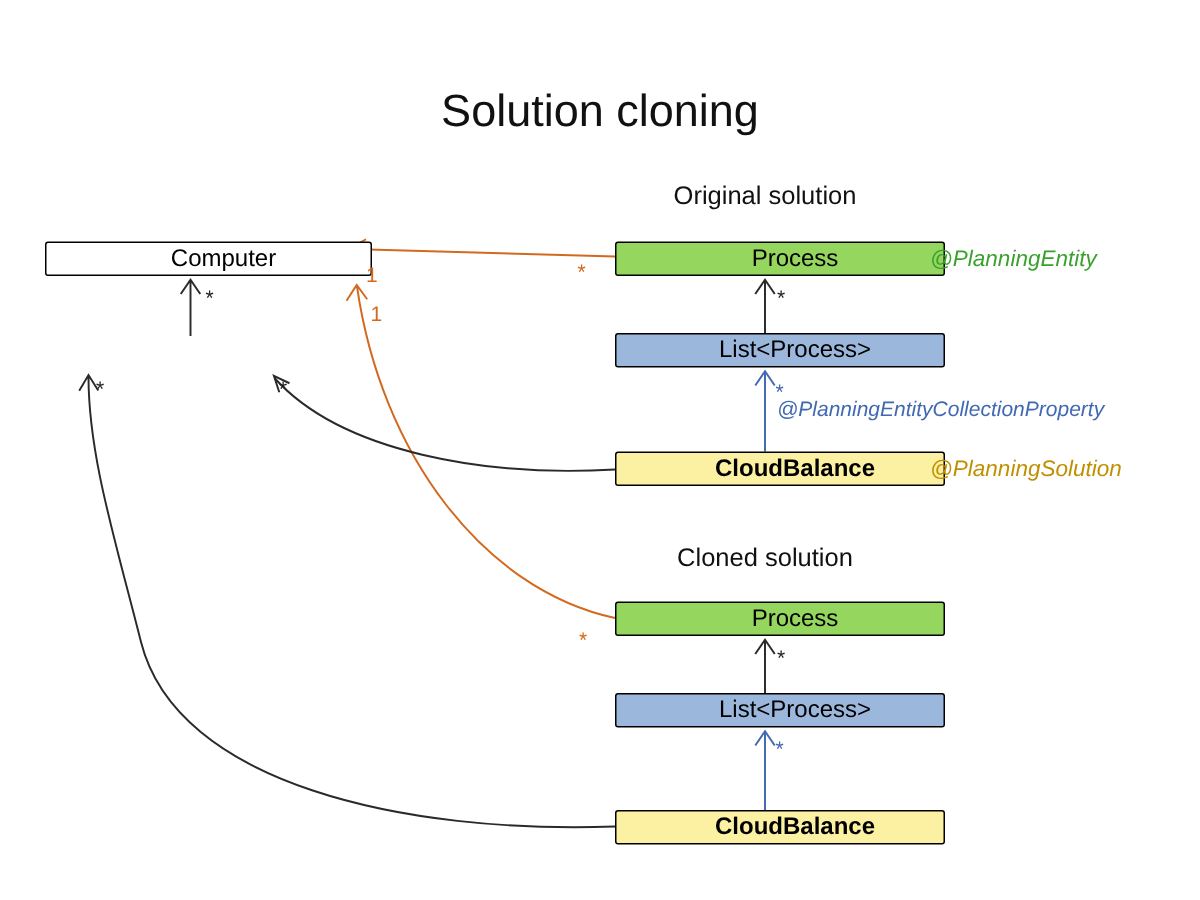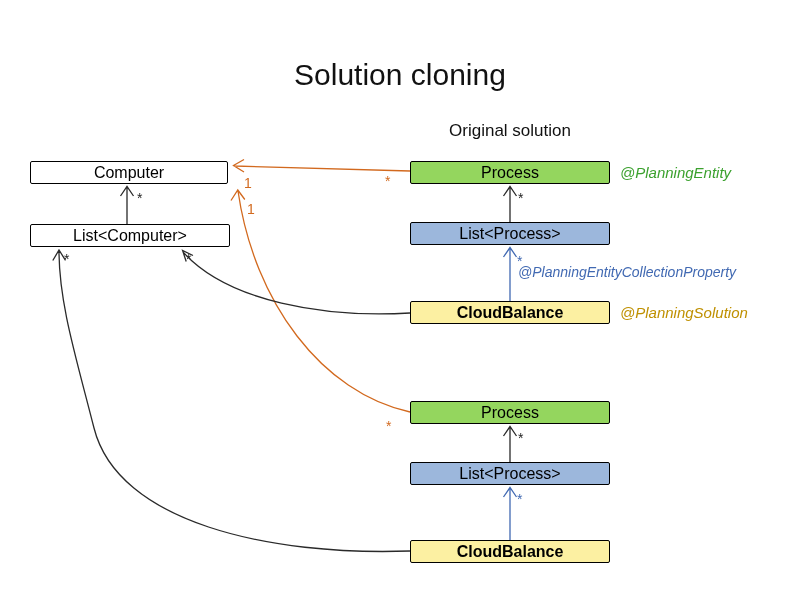--- a/index.html
+++ b/index.html
@@ -16,21 +16,21 @@
     font-size: 17px; color: #111;
   }
   .annot { position: absolute; font-style: italic; white-space: nowrap; font-size: 15px; }
   .annot.orange { color: var(--orange, #d2691e); font-size: 17px; }
   .annot.green  { color: var(--entity-green, #3ba12e); }
   .annot.blue   { color: var(--collection-blue, #4169b2); font-size: 14px; }
   .annot.gold   { color: var(--solution-gold, #bf9000); }
   .box {
     position: absolute; height: 21px; border: 1px solid #000; border-radius: 2px;
     display: flex; align-items: center; justify-content: center;
-    font-size: 16px; color: #000; background: #fff;
+    font-size: 16px; color: #000; background: #fff; padding-left: 20px;
   }
   .box.green  { background: var(--process-green, #94d65e); }
   .box.blue   { background: var(--list-blue, #9cb7dc); text-align: right; }
   .box.yellow { background: var(--balance-yellow, #fcf0a2); font-weight: bold; }
   .mult { position: absolute; font-size: 14px; color: #222; line-height: 14px; }
   .mult.orange { color: var(--orange, #d2691e); }
   .mult.blue   { color: var(--collection-blue, #4169b2); }
   svg.arrows { position: absolute; left: 0; top: 0; }
   .arrow { fill: none; stroke: var(--line-dark, #2a2a2a); stroke-width: 1.3; }
   .arrow.orange { stroke: var(--orange, #d2691e); }
@@ -59,23 +59,23 @@
 
     <path class="arrow" d="M410,313 C325,318 228,302 183,252 M193,255.5 L182.6,250.5 L186.2,261.5"></path>
 
     <path class="arrow" d="M410,551 C270,556 118,523 94,428 C76,357 59,303 59,251 M52.8,260.5 L59,250 L65.5,260.3"></path>
   </svg>
 
   <div class="title">Solution cloning</div>
 
 
   <div class="section-label" style="left:410px; top:121px;">Original solution</div>
+  <div class="section-label" style="left:410px; top:362px;">Cloned solution</div>
 
   <div class="box" style="left:30px; top:161px; width:196px;">Computer</div>
-  <div class="box" style="left:30px; top:224px; width:198px;">List&lt;Computer&gt;</div>
 
   <div class="box green" style="left:410px; top:161px; width:198px;">Process</div>
   <div class="box blue" style="left:410px; top:222px; width:198px;">List&lt;Process&gt;</div>
   <div class="box yellow" style="left:410px; top:301px; width:198px;">CloudBalance</div>
 
   <div class="box green" style="left:410px; top:401px; width:198px;">Process</div>
   <div class="box blue" style="left:410px; top:462px; width:198px;">List&lt;Process&gt;</div>
   <div class="box yellow" style="left:410px; top:540px; width:198px;">CloudBalance</div>
 
   <div class="annot green" style="left:620px; top:164px;">@PlanningEntity</div>

